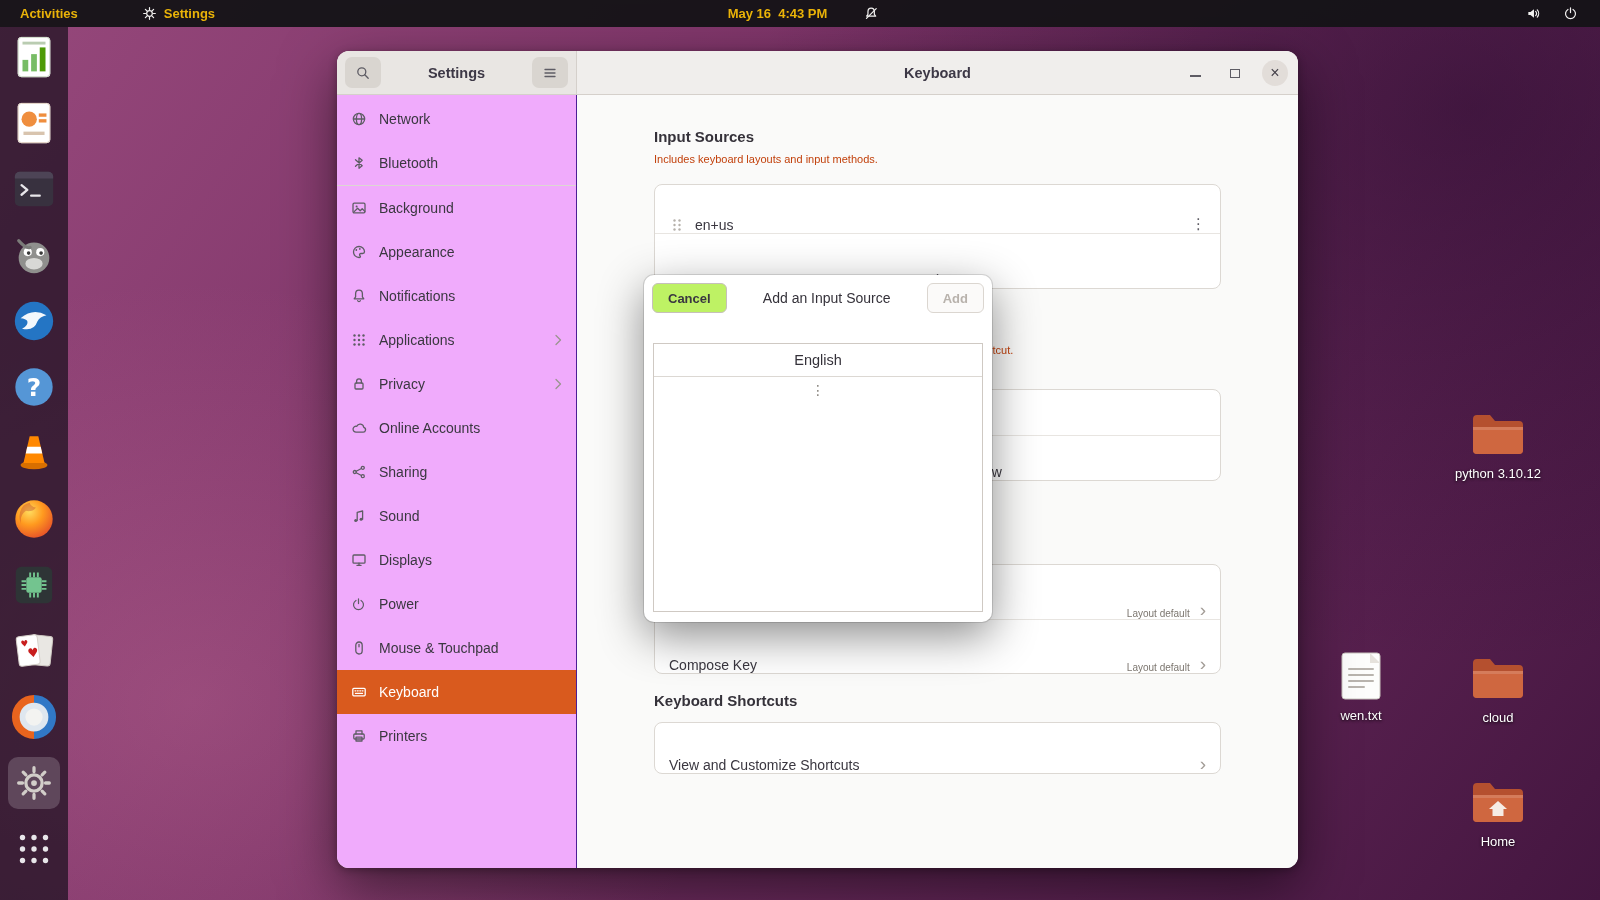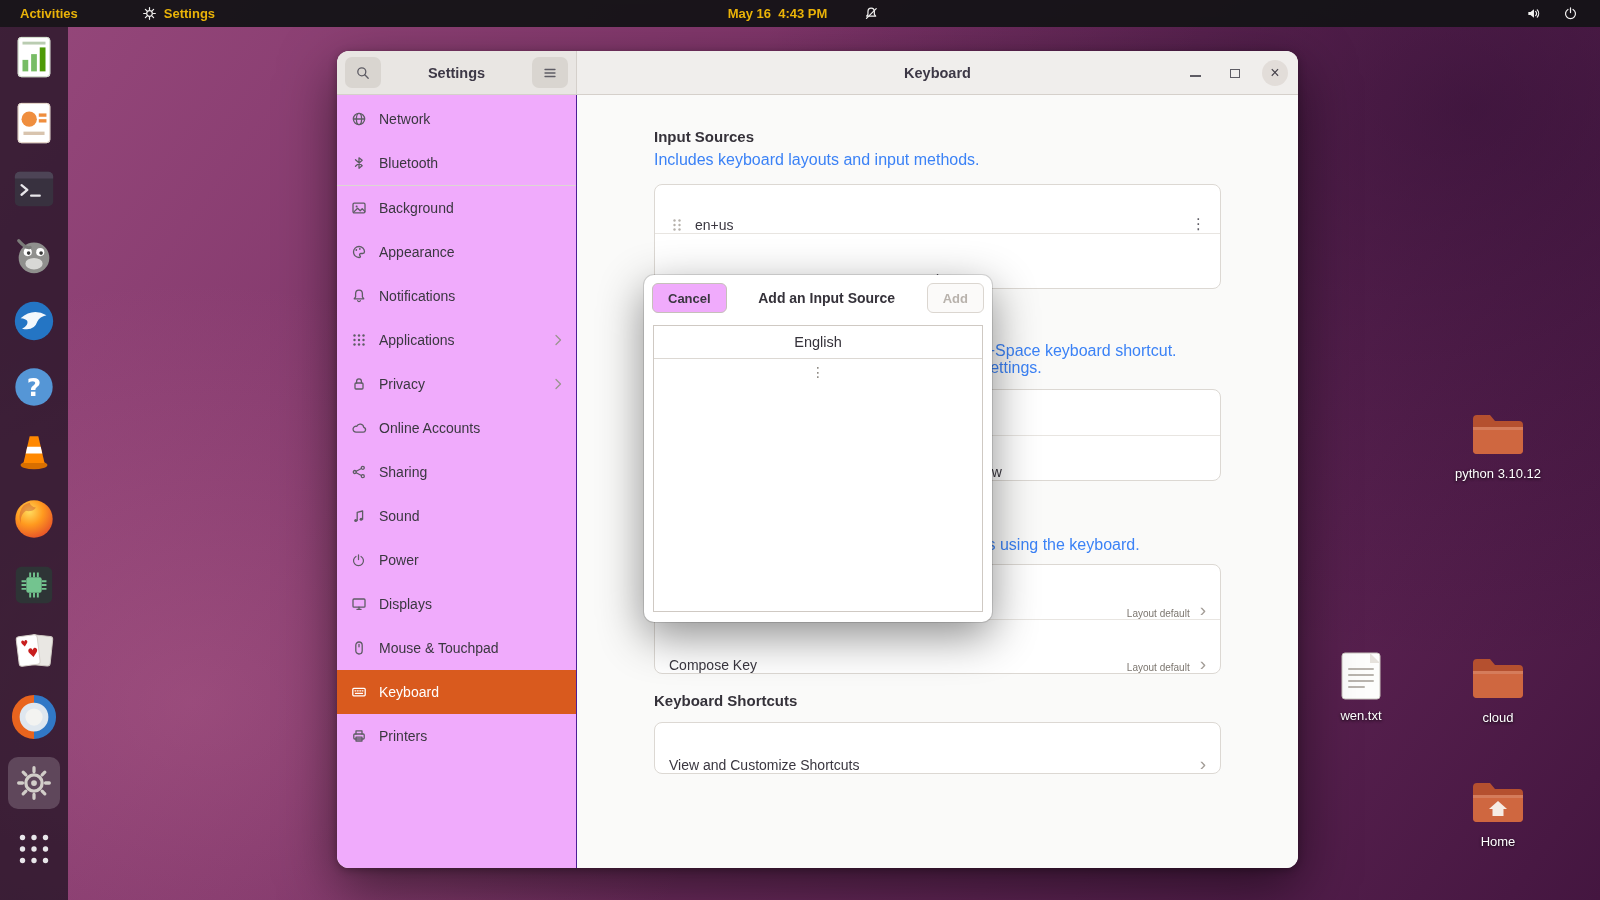--- a/index.html
+++ b/index.html
@@ -55,21 +55,21 @@
   .sr-icon{display:inline-flex;color:#5e5c64;width:16px}
   .sr-label{flex:1}
   .sr-chev{display:inline-flex;color:#9a948e}
   .side-row.selected{background:var(--accent,#d95a1e);color:#fff}
   .side-row.selected .sr-icon,.side-row.selected .sr-chev{color:#fff}
   .side-sep{height:1px;background:#dcd7d2}
   
   .main{grid-column:2;grid-row:2;background:#fafaf9;position:relative;overflow:hidden}
   .col{width:567px;margin:0 auto}
   .sec-title{font-size:15px;font-weight:bold;color:#35323a}
-  .sec-desc{font-size:16px;color:#3b82f6;line-height:17.5px;white-space:pre-line}
+  .sec-desc{font-size:11px;color:#c2410c;line-height:17.5px;white-space:pre-line}
   .mt-a{margin-top:33px}.mt-b{margin-top:6px}.mt-c{margin-top:15px}.mt-d{margin-top:53px}
   .mt-e{margin-top:12px}.mt-f{margin-top:55px}.mt-g{margin-top:11px}.mt-h{margin-top:18px}.mt-i{margin-top:13px}
   .card{background:#fff;border:1px solid #dcd8d3;border-radius:8px;overflow:hidden}
   .row{display:flex;align-items:flex-end;padding:0 14px;font-size:14px;color:#3a3740;cursor:default}
   .row + .row{border-top:1px solid #e8e5e1}
   .row-input{height:48px;gap:10px}
   .row-add{height:55px;justify-content:center}
   .add-glyph{font-size:19px;color:#5e5c64;line-height:1}
   .kebab{margin-left:auto;font-size:15px;color:#5e5c64;letter-spacing:0}
   .drag-handle{display:inline-flex;color:#b5b0aa}
@@ -77,25 +77,25 @@
   .radio{width:15px;height:15px;border-radius:50%;border:1.5px solid #b3ada7;background:#fdfdfc;flex:none}
   .row-kv{height:54px}
   .kv-value{margin-left:auto;font-size:10px;color:#7c766f}
   .chev-glyph{font-size:19px;color:#a39d97;margin-left:10px;line-height:1}
   .row-nav{height:50px}
   .row-nav .chev-glyph{margin-left:auto}
   
   .dialog{position:absolute;left:644px;top:275px;width:348px;height:347px;background:#fff;border-radius:10px;
     box-shadow:0 14px 45px rgba(0,0,0,.45), 0 0 0 1px rgba(0,0,0,.12);z-index:30;display:flex;flex-direction:column}
   .dlg-header{height:46px;display:flex;align-items:center;padding:8px;gap:6px}
-  .btn{height:30px;padding:0 15px;border:1px solid #c6c0ba;border-radius:6px;background:#f0abfc;
+  .btn{height:30px;padding:0 15px;border:1px solid #c6c0ba;border-radius:6px;background:#bef264;
     font:700 13px "Liberation Sans","DejaVu Sans",sans-serif;color:#3a3740;cursor:default}
   .btn-disabled{color:#b8b2ac;border-color:#dbd6d0;background:#fbfaf9}
-  .dlg-title{flex:1;text-align:center;font-weight:bold;font-size:14px;color:#35323a}
-  .dlg-list{margin:4px 9px 10px;border:1px solid #cfc9c3;background:#fff;flex:1;overflow:hidden}
+  .dlg-title{flex:1;text-align:center;font-weight:normal;font-size:14px;color:#35323a}
+  .dlg-list{margin:22px 9px 10px;border:1px solid #cfc9c3;background:#fff;flex:1;overflow:hidden}
   .dlg-lang-row{height:33px;display:flex;align-items:center;justify-content:center;font-size:14.5px;color:#35323a;
     border-bottom:1px solid #dcd8d3;cursor:default}
   .dlg-more-row{height:26px;display:flex;align-items:center;justify-content:center;color:#8a857f;font-size:14px;cursor:default}
 </style>
 </head>
 <body>
 
 <div class="wallpaper"></div>
 
 <div class="topbar">
@@ -447,35 +447,35 @@
           <svg width="16" height="16" viewBox="0 0 16 16" fill="none" stroke="currentColor" stroke-width="1.3" stroke-linecap="round" stroke-linejoin="round" aria-hidden="true">
             <path d="M6.2 12.6V4.4L11.6 3v8.2"></path>
             <circle cx="4.7" cy="12.6" r="1.5" fill="currentColor" stroke="none"></circle>
             <circle cx="10.1" cy="11.2" r="1.5" fill="currentColor" stroke="none"></circle>
           </svg>
         </span>
         <span class="sr-label">Sound</span>
       </div>
       <div class="side-row">
         <span class="sr-icon">
+          <svg width="16" height="16" viewBox="0 0 16 16" fill="none" stroke="currentColor" stroke-width="1.3" stroke-linecap="round" stroke-linejoin="round" aria-hidden="true">
+            <rect x="2" y="3" width="12" height="8.2" rx="1"></rect>
+            <path d="M6 13.4h4M8 11.2v2.2"></path>
+          </svg>
+        </span>
+        <span class="sr-label">Displays</span>
+      </div>
+      <div class="side-row">
+        <span class="sr-icon">
           <svg width="15" height="15" viewBox="0 0 16 16" fill="none" stroke="currentColor" stroke-width="1.3" stroke-linecap="round" stroke-linejoin="round" aria-hidden="true">
             <path d="M8 2v5"></path>
             <path d="M5.3 3.7a5.3 5.3 0 1 0 5.4 0"></path>
           </svg>
         </span>
         <span class="sr-label">Power</span>
-      </div>
-      <div class="side-row">
-        <span class="sr-icon">
-          <svg width="16" height="16" viewBox="0 0 16 16" fill="none" stroke="currentColor" stroke-width="1.3" stroke-linecap="round" stroke-linejoin="round" aria-hidden="true">
-            <rect x="2" y="3" width="12" height="8.2" rx="1"></rect>
-            <path d="M6 13.4h4M8 11.2v2.2"></path>
-          </svg>
-        </span>
-        <span class="sr-label">Displays</span>
       </div>
       <div class="side-row">
         <span class="sr-icon">
           <svg width="16" height="16" viewBox="0 0 16 16" fill="none" stroke="currentColor" stroke-width="1.3" stroke-linecap="round" stroke-linejoin="round" aria-hidden="true">
             <rect x="4.8" y="2" width="6.4" height="12" rx="3.2"></rect>
             <path d="M8 4.4v2.4"></path>
           </svg>
         </span>
         <span class="sr-label">Mouse &amp; Touchpad</span>
       </div>

